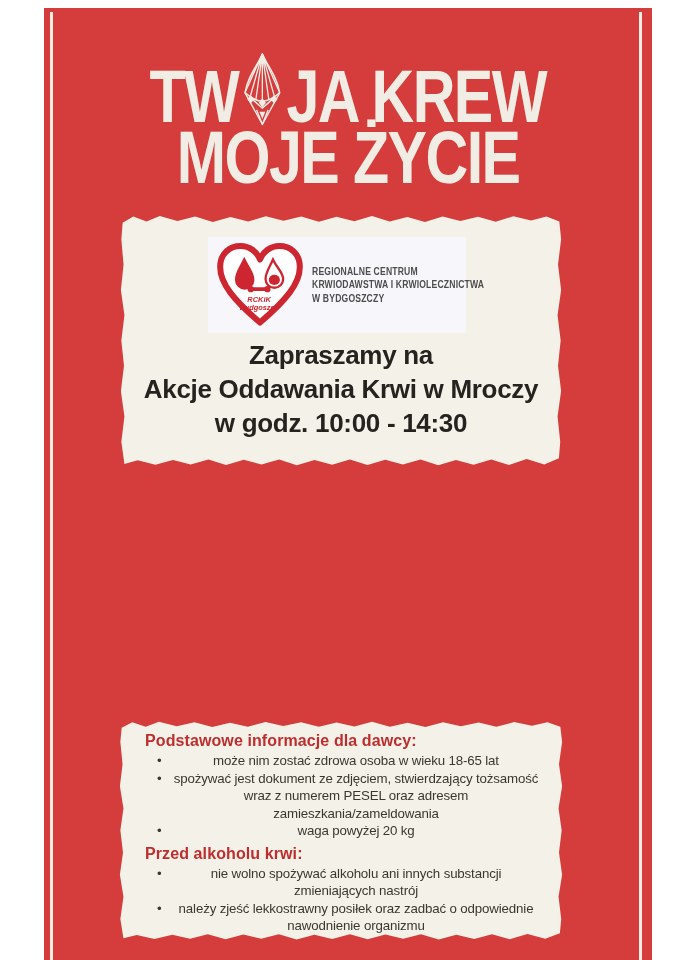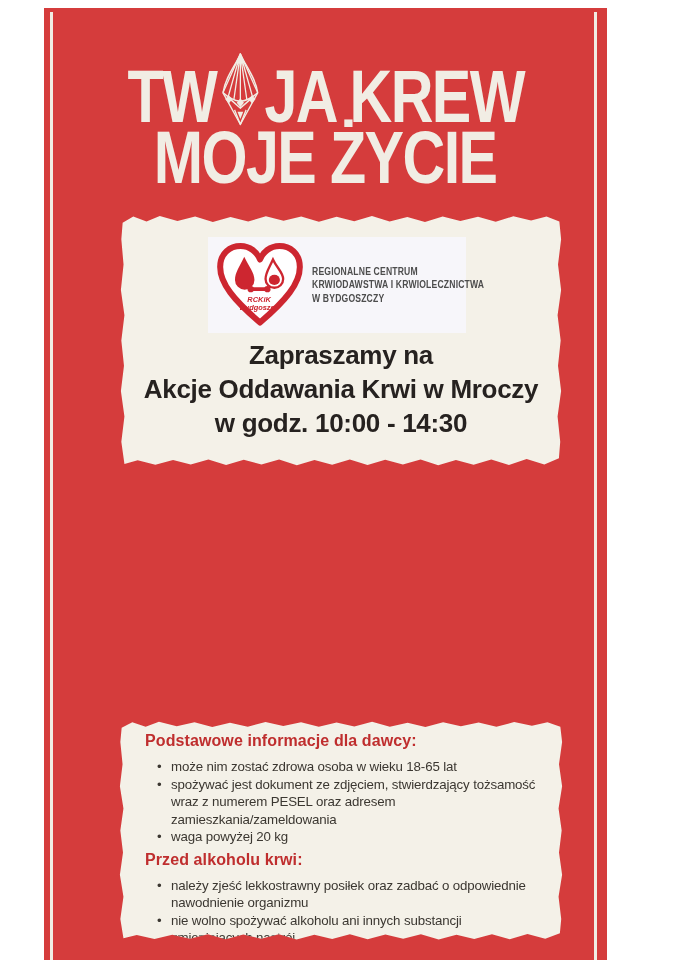--- a/index.html
+++ b/index.html
@@ -1,18 +1,18 @@
 <!DOCTYPE html>
 <html style="--red: #d53c3c; --paper: #f4f1e8; --title_cream: #f1ede4; --heading_red: #bf2e2e; --text_dark: #262220; --logo_red: #cd2630; --logo_box: #f7f6fa; --bullet_text: #3b3731;"><head>
 <meta charset="utf-8">
 <style>
   html,body{margin:0;padding:0;background:#fff;}
   .canvas{position:relative;width:676px;height:960px;background:#ffffff;overflow:hidden;
           font-family:"Liberation Sans",sans-serif;}
-  .red-field{position:absolute;left:44px;top:8px;width:563px;bottom:0;
+  .red-field{position:absolute;left:44px;top:8px;width:608px;bottom:0;
              background:var(--red,#d53c3c);}
   .pinstripe{position:absolute;top:4px;bottom:0;width:3px;background:var(--title_cream,#f1ede4);}
   .pinstripe.left{left:6px;}
   .pinstripe.right{right:10px;}
 
   
   .title{position:absolute;left:0;right:0;top:44px;display:flex;flex-direction:column;
          align-items:center;color:var(--title_cream,#f1ede4);}
   .title-line{white-space:nowrap;font-weight:bold;font-size:74px;line-height:60px;
               letter-spacing:-2px;transform:scaleX(0.8);transform-origin:50% 50%;}
@@ -48,23 +48,23 @@
   
   .red-heading{position:absolute;left:26px;top:14px;font-weight:bold;font-size:17px;
                color:var(--heading_red,#bf2e2e);letter-spacing:0.2px;}
   .dates{position:absolute;left:64px;top:54px;font-weight:bold;font-size:30px;
          line-height:33.5px;letter-spacing:0.4px;color:#211e1d;white-space:nowrap;}
 
   
   .s3-inner{padding:12px 14px 0 26px;}
   .h-red{font-weight:bold;font-size:16px;line-height:18px;color:var(--heading_red,#bf2e2e);
          letter-spacing:0.1px;}
-  .blist{margin:8px 0 0 0;padding:0 0 0 12px;list-style:none;
+  .blist{margin:2px 0 0 0;padding:0 0 0 12px;list-style:none;
          font-size:13.3px;line-height:17.5px;letter-spacing:-0.15px;
-         color:var(--bullet_text,#3b3731);max-width:384px;}
+         color:var(--bullet_text,#3b3731);max-width:384px;text-align:center;}
   .blist li{position:relative;padding-left:14px;}
   .blist li::before{content:"\2022";position:absolute;left:0;top:0;}
   .gap{height:5px;}
 </style>
 </head>
 <body>
 
 <div class="canvas">
   <div class="red-field">
     <div class="pinstripe left"></div>
@@ -121,20 +121,20 @@
       <div class="s3-inner">
         <div class="h-red">Podstawowe informacje dla dawcy:</div>
         <ul class="blist">
           <li><span>może nim zostać zdrowa osoba w wieku 18-65 lat</span></li>
           <li><span>spożywać jest dokument ze zdjęciem, stwierdzający tożsamość wraz z numerem PESEL oraz adresem zamieszkania/zameldowania</span></li>
           <li><span>waga powyżej 20 kg</span></li>
         </ul>
         <div class="gap"></div>
         <div class="h-red">Przed alkoholu krwi:</div>
         <ul class="blist">
+          <li><span>nie wolno spożywać alkoholu ani innych substancji zmieniających nastrój</span></li>
           <li><span>należy zjeść lekkostrawny posiłek oraz zadbać o odpowiednie nawodnienie organizmu</span></li>
-          <li><span>nie wolno spożywać alkoholu ani innych substancji zmieniających nastrój</span></li>
           <li><span>należy ograniczyć palenie papierosów</span></li>
         </ul>
       </div>
     </section>
   </div>
 </div>
 
 </body></html>

